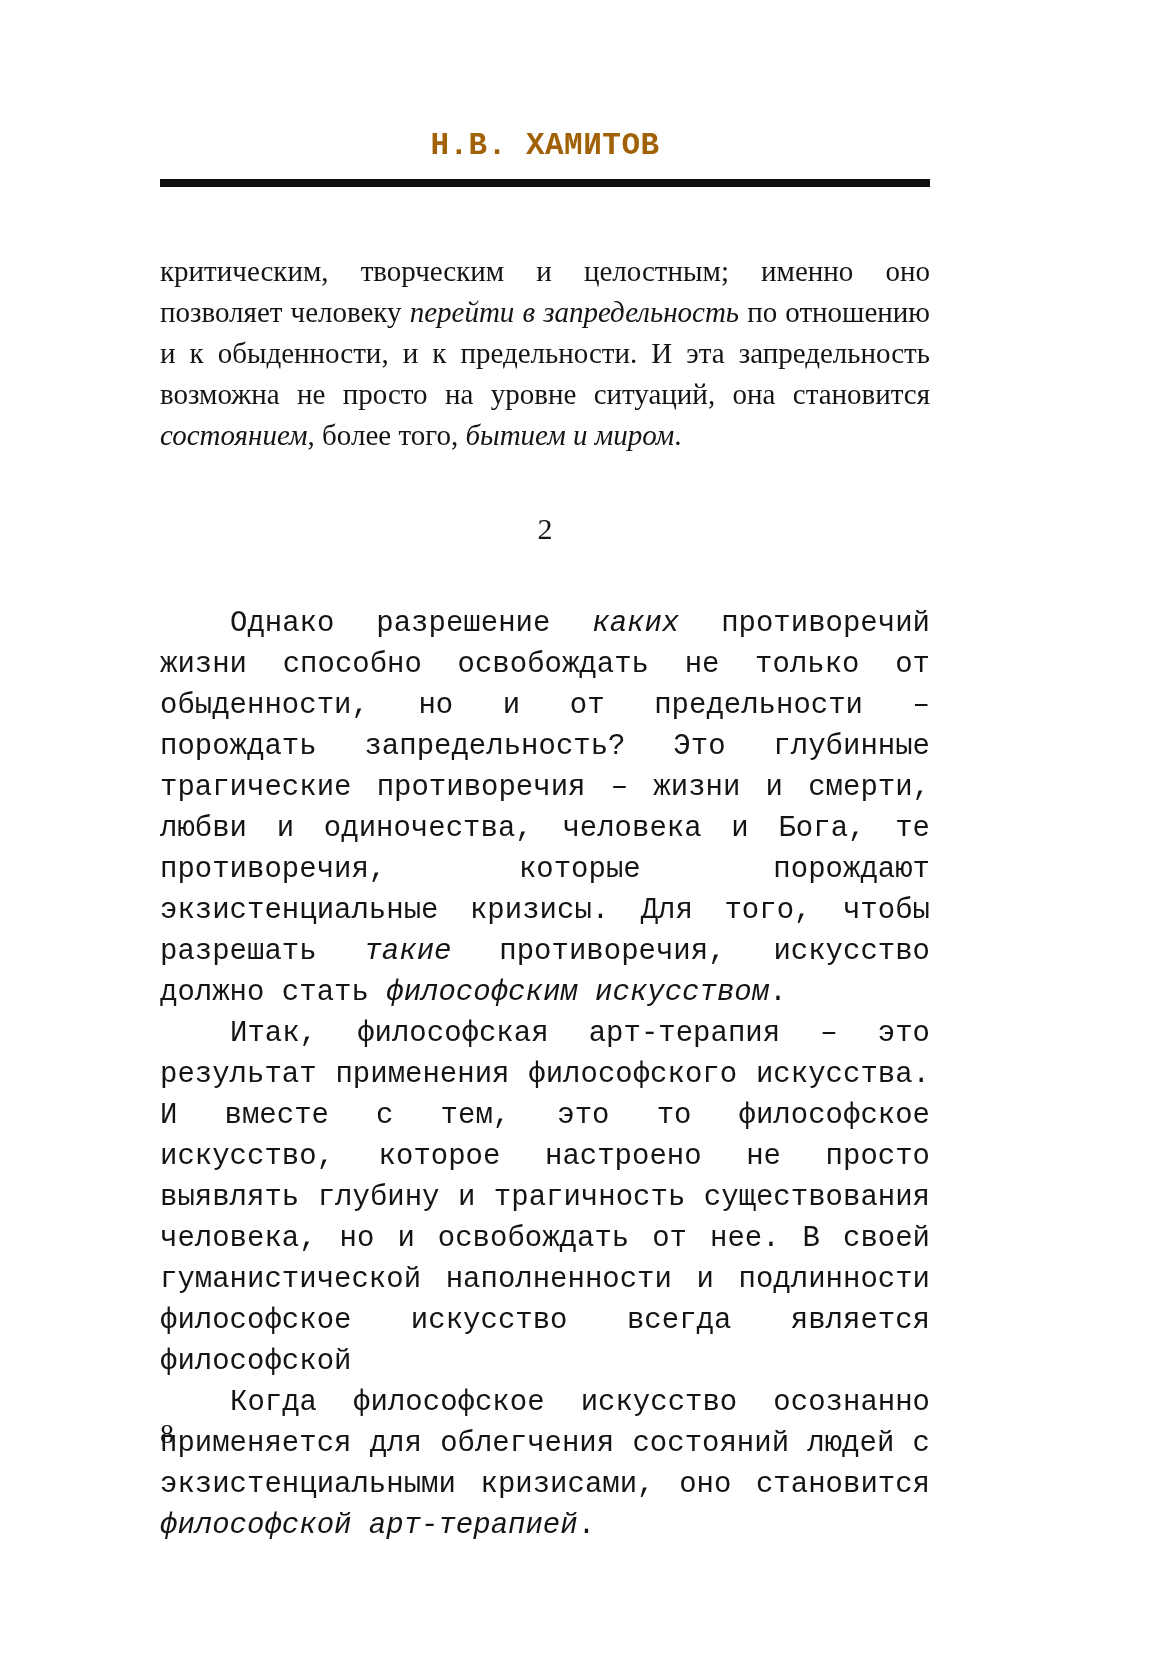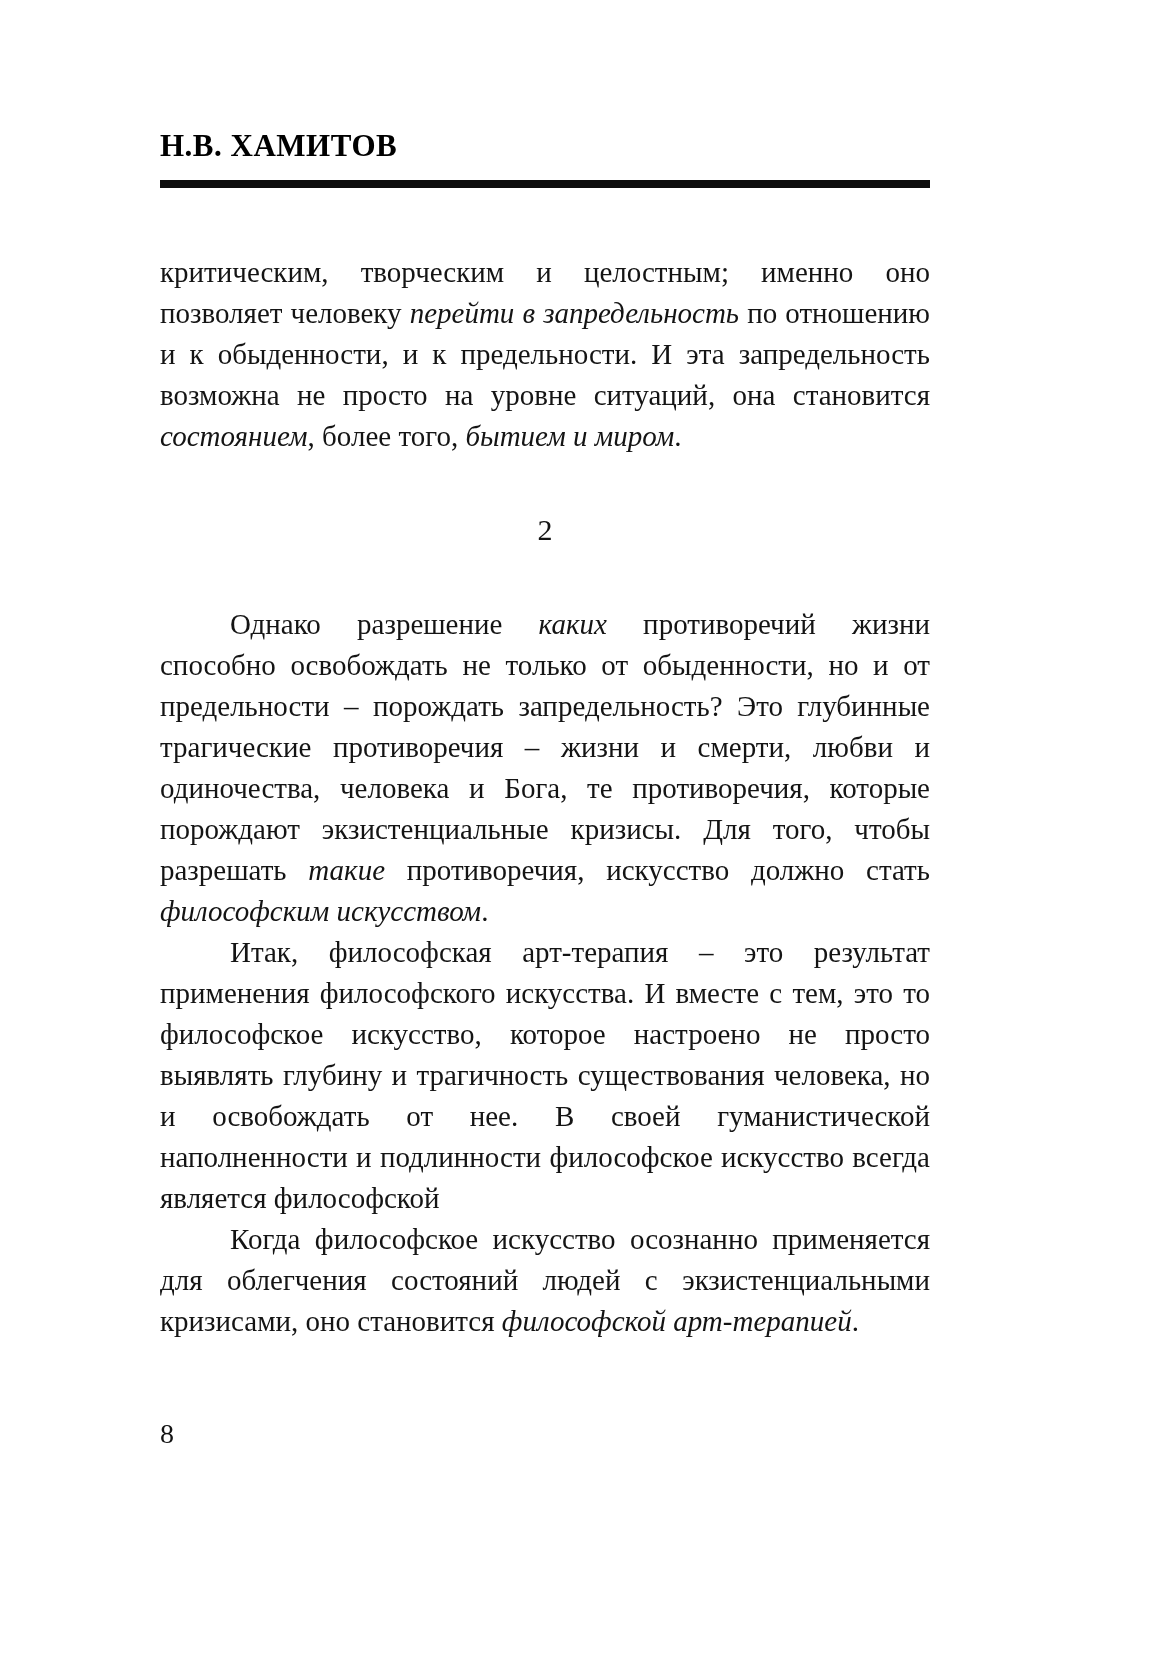--- a/index.html
+++ b/index.html
@@ -17,44 +17,46 @@
     color: #141414;
     overflow: hidden;
   }
   .text-block {
     position: absolute;
     left: 160px;
     width: 770px;
     top: 128px;
   }
   .running-head {
-    font-family: Liberation Serif, serif;
+    text-align: center;
+    font-family: Liberation Mono, monospace;
     font-weight: bold;
     font-size: 31px;
     letter-spacing: 0.5px;
-    color: #000000;
+    color: #a16207;
   }
   .head-rule {
     height: 8px;
     background: #0d0d0d;
     margin-top: 16px;
     margin-bottom: 0;
     border: none;
   }
   .body-copy {
     margin-top: 64px;
     font-size: 29px;
     line-height: 41px;
   }
   .para {
     margin: 0;
     text-align: justify;
   }
   .para.indent {
     text-indent: 70px;
+    font-family: Liberation Mono, monospace;
   }
   .it {
     font-style: italic;
   }
   .section-number {
     text-align: center;
     font-size: 30px;
     margin: 52px 0 54px 0;
   }
   .page-number {

